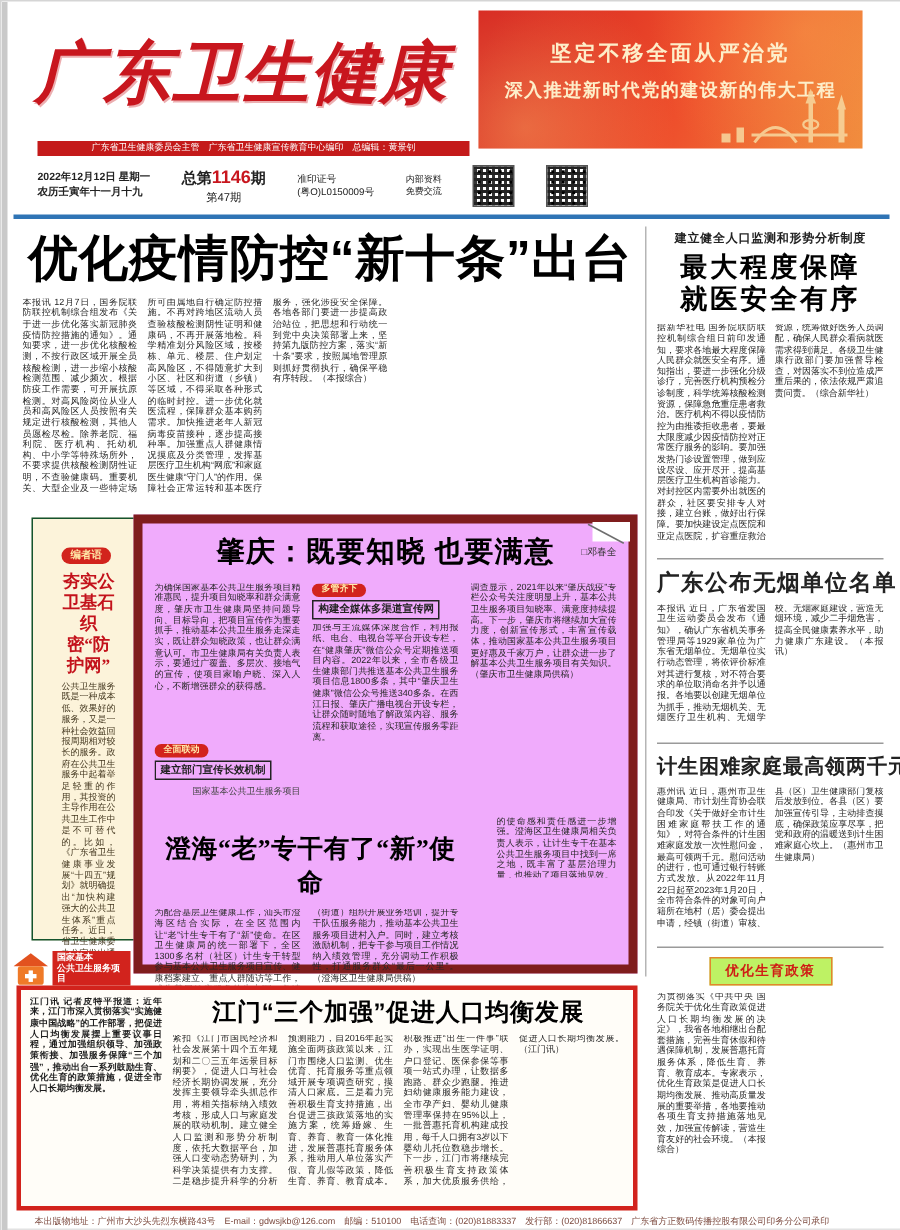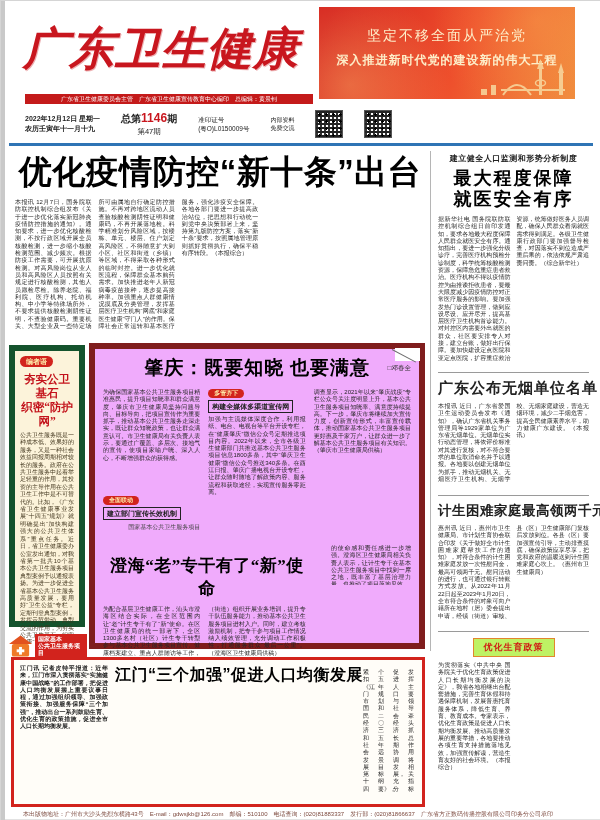--- a/index.html
+++ b/index.html
@@ -26,21 +26,21 @@
         radial-gradient(#000 1.1px, transparent 1.2px),
         repeating-linear-gradient(0deg,#222 0 2px,transparent 2px 4px),
         repeating-linear-gradient(90deg,#333 0 2px,#fff 2px 4px);
       background-size:7px 7px,100% 100%,100% 100%;}
   .banner{position:absolute;left:318px;top:6px;width:256px;height:92px;overflow:hidden;
       background:
         radial-gradient(circle at 12% 85%, rgba(255,210,120,.35), transparent 42%),
         radial-gradient(circle at 85% 15%, rgba(255,190,90,.30), transparent 45%),
         linear-gradient(115deg,#d6231f 5%,#ee4f2c 55%,#f08a3c 100%);
       text-align:center;color:#fdeec9;}
-  .banner-l1{margin-top:20px;font-size:14px;font-weight:normal;letter-spacing:2px;}
+  .banner-l1{margin-top:20px;font-size:14px;font-weight:bold;letter-spacing:2px;}
   .banner-l2{margin-top:7px;font-size:12px;font-weight:bold;letter-spacing:1px;}
   .skyline{position:absolute;right:4px;bottom:2px;opacity:.85;}
   .blue-rule{position:absolute;left:8px;top:142px;width:584px;height:3px;background:#2f74b5;}
   
   .main-headline{position:absolute;left:14px;top:149px;width:410px;text-align:center;
       font-size:33px;font-weight:900;letter-spacing:0.5px;color:#000;white-space:nowrap;}
   .smalltext{font-size:6px;line-height:7.3px;text-align:justify;color:#262626;overflow:hidden;}
   .main-body{position:absolute;left:14px;top:198px;width:410px;height:138px;
       column-count:5;column-gap:7px;column-fill:auto;}
   .v-div{position:absolute;left:429px;top:150px;width:1px;height:500px;background:#b5b5b5;}
@@ -52,22 +52,22 @@
   .rt-body{margin-top:6px;height:150px;column-count:2;column-gap:6px;column-fill:auto;}
   .sec-rule{border:none;border-top:1px solid #9a9a9a;margin:6px 0;}
   .rm-headline{font-size:15px;font-weight:900;letter-spacing:1px;text-align:center;white-space:nowrap;}
   .rm-body{margin-top:5px;height:86px;column-count:2;column-gap:6px;column-fill:auto;}
   .rl-headline{font-size:13.5px;font-weight:900;letter-spacing:.5px;text-align:center;white-space:nowrap;}
   .rl-body{margin-top:5px;height:100px;column-count:2;column-gap:6px;column-fill:auto;}
   .fert-badge{margin:2px auto 0;width:max-content;border:1px solid #e2862d;background:#bef264;
       color:#cf1d15;font-weight:bold;font-size:9px;padding:2px 10px;letter-spacing:1px;}
   .fert-body{margin-top:5px;height:116px;column-count:2;column-gap:6px;column-fill:auto;}
   
-  .editor-box{position:absolute;left:8px;top:344px;width:76px;height:282px;box-sizing:border-box;
-      background:#fcf3da;border:6px solid #14532d;padding:5px;}
+  .editor-box{position:absolute;left:20px;top:344px;width:76px;height:282px;box-sizing:border-box;
+      background:#fcf3da;border:1px solid #14532d;padding:19px;}
   .ed-badge{background:#d2231d;color:#ffe9a8;border-radius:7px;font-size:7px;line-height:11px;
       padding:0 6px;width:max-content;font-weight:bold;}
   .ed-title{color:#c3121b;font-weight:bold;font-family:"Liberation Serif",serif;
       font-size:11.5px;line-height:14px;text-align:center;margin:5px 0 4px;}
   .ed-body{font-size:6px;line-height:7.4px;text-align:justify;color:#42361e;height:212px;overflow:hidden;}
   .ed-sign{text-align:right;font-size:6px;color:#42361e;}
   .logo-strip{position:absolute;left:8px;top:632px;width:78px;height:26px;display:flex;align-items:center;gap:3px;}
   .logo-text{background:#d2231d;color:#fff;font-size:6px;line-height:7px;padding:2px 3px;font-weight:bold;}
   
   .mid-box{position:absolute;left:88px;top:342px;width:336px;height:306px;box-sizing:border-box;
@@ -87,21 +87,21 @@
   .attr{text-align:right;font-size:6px;color:#444;}
   .ch-row{display:flex;gap:20px;margin-top:6px;align-items:flex-start;}
   .ch-headline{flex:2.6;text-align:center;font-family:"Liberation Serif",serif;font-weight:bold;
       font-size:17px;letter-spacing:.5px;padding-top:9px;color:#000;}
   .ch-side{flex:1;height:40px;}
   .ch-body{margin-top:6px;height:64px;column-count:3;column-gap:8px;column-fill:auto;}
   
   .jm-box{position:absolute;left:10px;top:656px;width:414px;height:150px;box-sizing:border-box;
       border:3px solid #d2231d;background:#fffdf8;padding:5px 6px;display:flex;gap:7px;}
   .jm-intro{width:88px;flex:none;font-weight:bold;color:#1d1d1d;}
-  .jm-main{flex:1;display:flex;flex-direction:row;min-width:0;}
+  .jm-main{flex:1;display:flex;flex-direction:column;min-width:0;}
   .jm-headline{text-align:center;font-weight:900;font-size:16px;letter-spacing:.5px;white-space:nowrap;color:#000;}
   .jm-body{margin-top:4px;flex:1;column-count:4;column-gap:7px;column-fill:auto;}
   
   .footer{position:absolute;left:22px;top:809px;width:566px;font-size:6px;color:#7d4a3f;
       white-space:nowrap;overflow:hidden;}
   .house{display:block;}
 </style>
 </head>
 <body>
 

